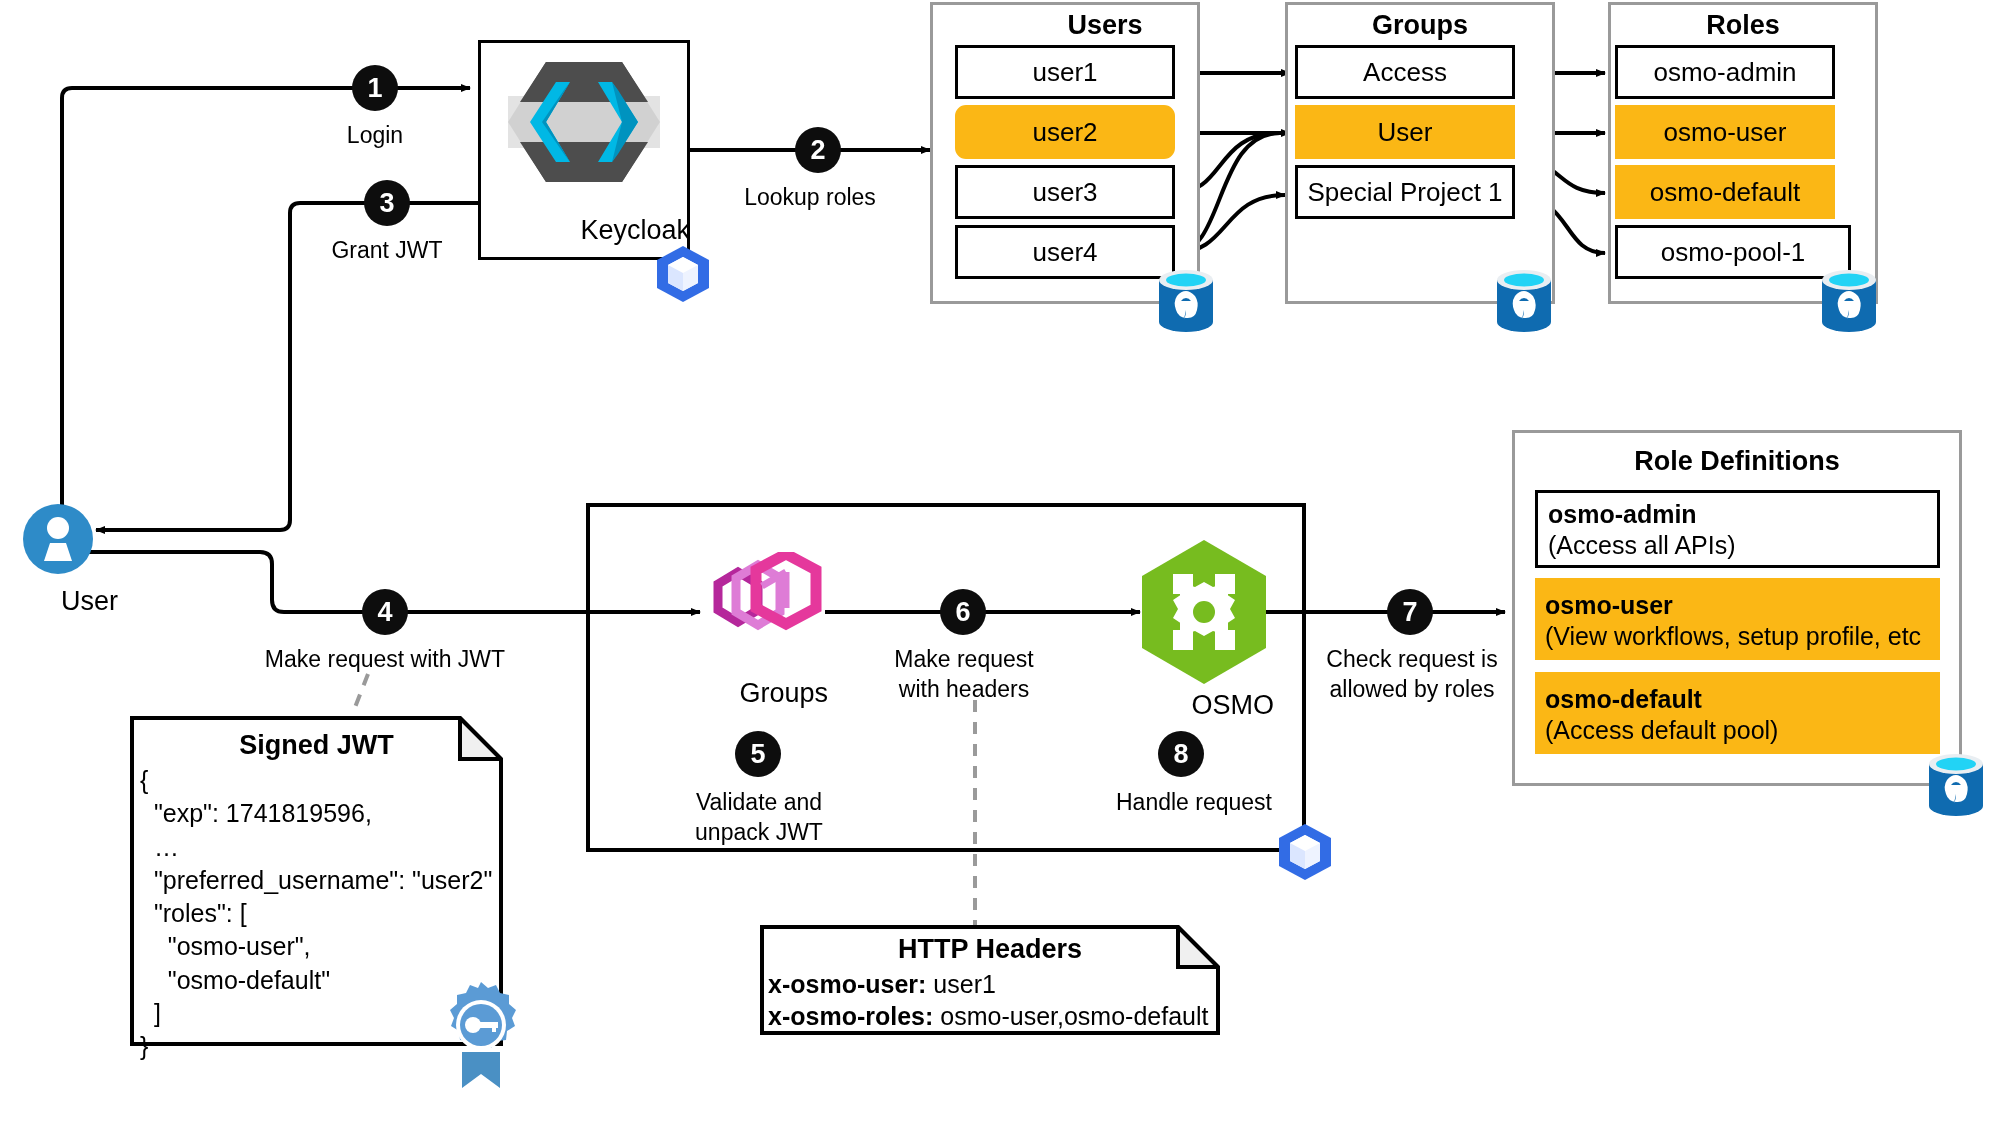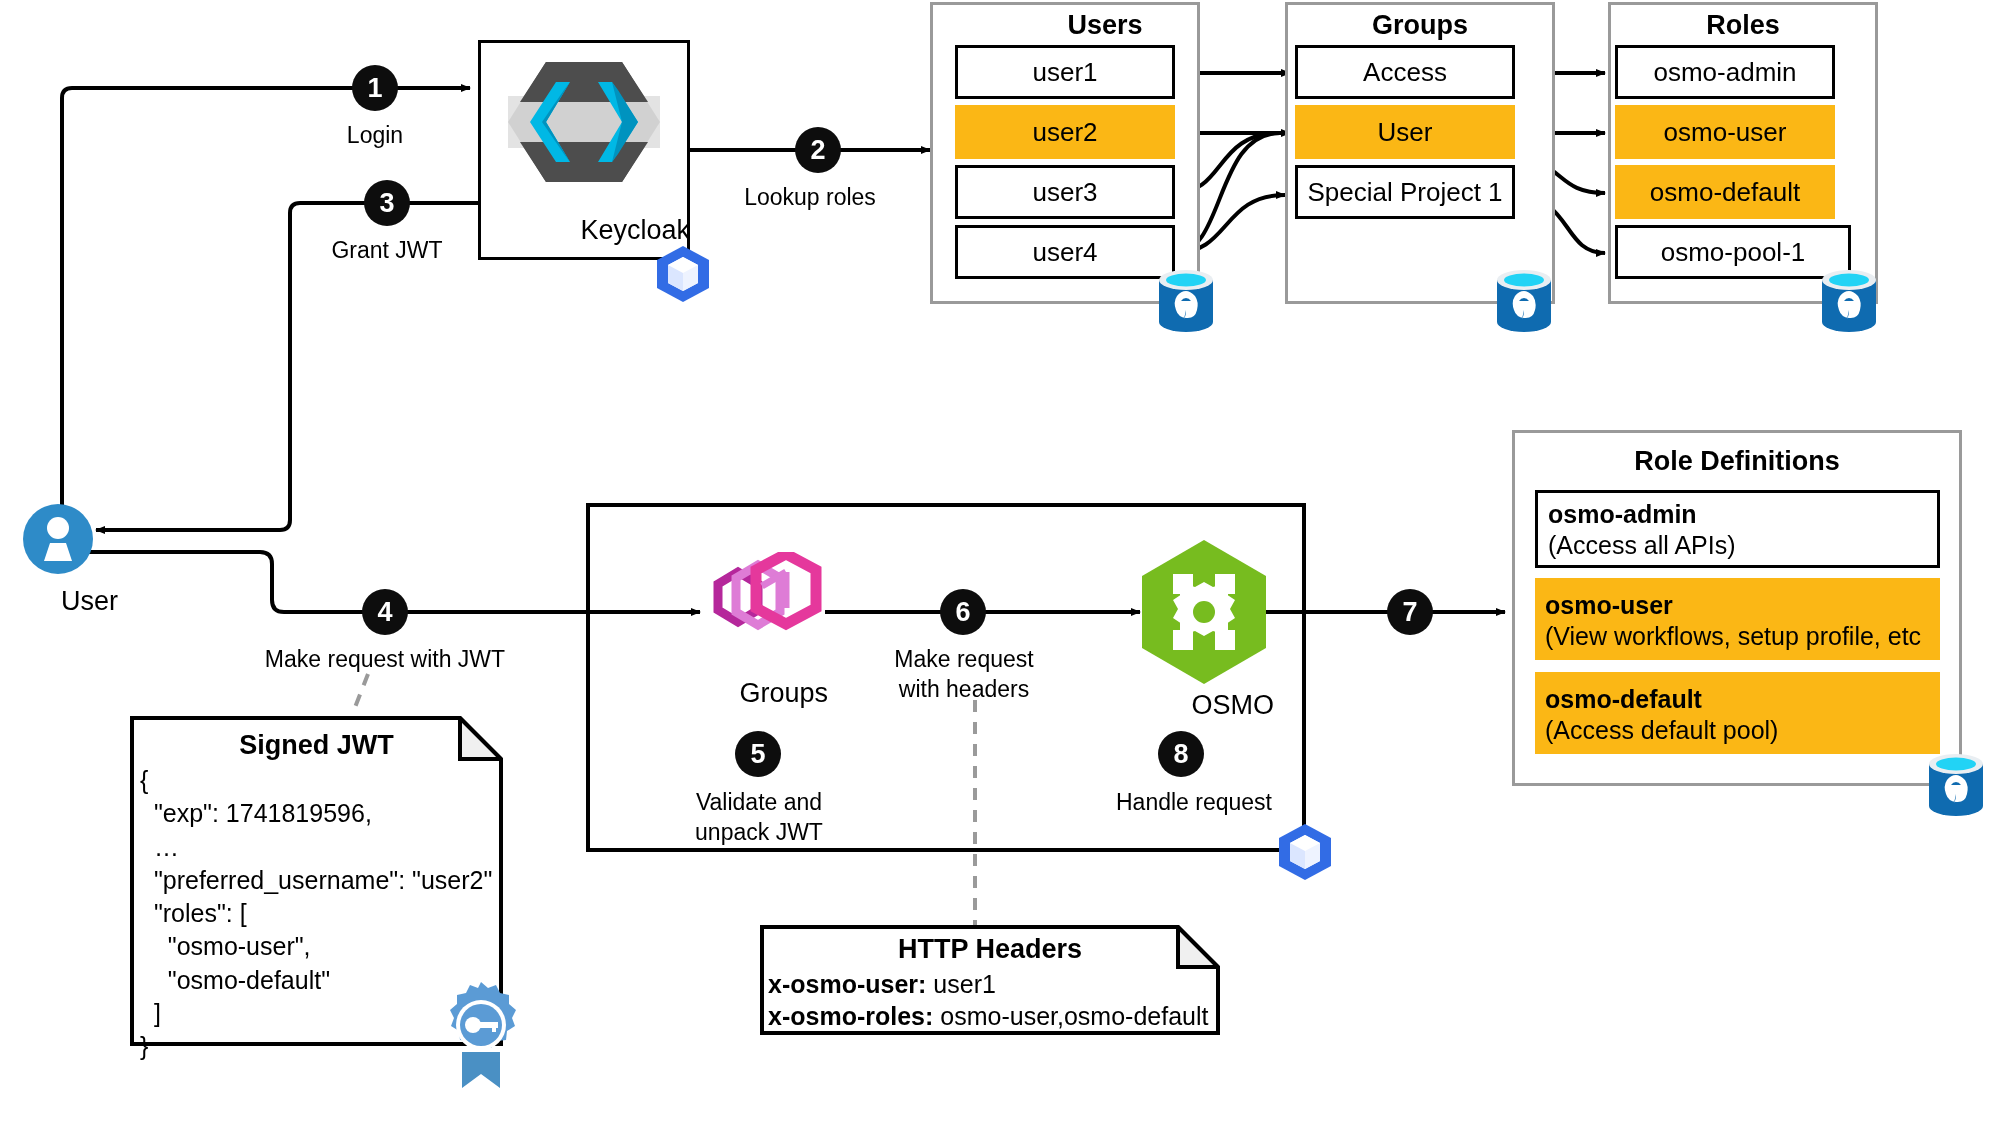--- a/index.html
+++ b/index.html
@@ -116,21 +116,21 @@
       <polygon points="29,12 44,20 44,38 29,46 14,38 14,20" fill="#fff"></polygon>
       <polygon points="29,12 44,20 29,28 14,20" fill="#fff"></polygon>
       <polygon points="29,28 44,20 44,38 29,46" fill="#eef3ff"></polygon>
       <polygon points="29,28 14,20 14,38 29,46" fill="#dbe6ff"></polygon>
     </svg>
   </div>
 
   <div class="panel" style="left:930px;top:2px;width:270px;height:302px;"></div>
   <div class="panel-title" style="left:930px;top:10px;width:270px;margin-left:40px;">Users</div>
   <div class="row" style="left:955px;top:45px;width:220px;height:54px;">user1</div>
-  <div class="row hl" style="left:955px;top:105px;width:220px;height:54px;">user2</div>
+  <div class="row hl" style="left:955px;top:105px;width:220px;height:54px;border-radius:11px;">user2</div>
   <div class="row" style="left:955px;top:165px;width:220px;height:54px;">user3</div>
   <div class="row" style="left:955px;top:225px;width:220px;height:54px;">user4</div>
   <div class="abs" style="left:1155px;top:268px;">
     <svg width="62" height="66" viewBox="0 0 62 66">
       <path d="M4,12 h54 v42 a27,10 0 0 1 -54,0 z" fill="#0F6BB0"></path>
       <ellipse cx="31" cy="12" rx="27" ry="10" fill="#E9EEF2"></ellipse>
       <ellipse cx="31" cy="12" rx="20" ry="6.5" fill="#22D3F5"></ellipse>
       <path d="M22,28 q-4,6 -1,14 q2,7 10,8 q9,1 11,-8 q2,-8 -2,-14 q-5,-5 -9,-5 q-5,0 -9,5 z
                M26,33 q2,-3 5,-3 q3,0 5,3 M31,42 q0,6 -2,9" fill="#fff"></path>
     </svg>
@@ -239,20 +239,22 @@
 
   <div class="step" style="left:735px;top:731px;">5</div>
   <div class="steptext" style="left:668px;top:787px;width:182px;">Validate and
 unpack JWT</div>
 
   <div class="step" style="left:940px;top:589px;">6</div>
   <div class="steptext" style="left:873px;top:644px;width:182px;">Make request
 with headers</div>
 
   <div class="step" style="left:1387px;top:589px;">7</div>
+  <div class="steptext" style="left:1317px;top:644px;width:190px;">Check request is
+allowed by roles</div>
 
   <div class="step" style="left:1158px;top:731px;">8</div>
   <div class="steptext" style="left:1090px;top:787px;width:182px;text-align:right;">Handle request</div>
 
   <div class="note" style="left:130px;top:716px;width:373px;height:330px;">
     <svg class="body" width="373" height="330" viewBox="0 0 373 330" preserveAspectRatio="none">
       <path d="M2,2 L330,2 L371,43 L371,328 L2,328 Z" fill="#fff" stroke="#000" stroke-width="4"></path>
       <path d="M330,2 L330,43 L371,43 Z" fill="#f0f0f0" stroke="#000" stroke-width="4"></path>
     </svg>
     <div class="title">Signed JWT</div>

